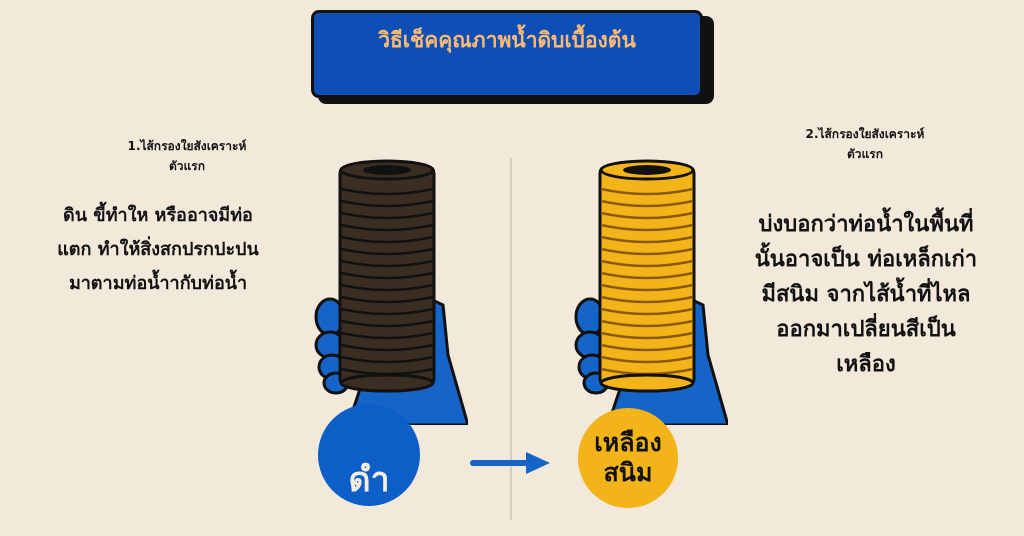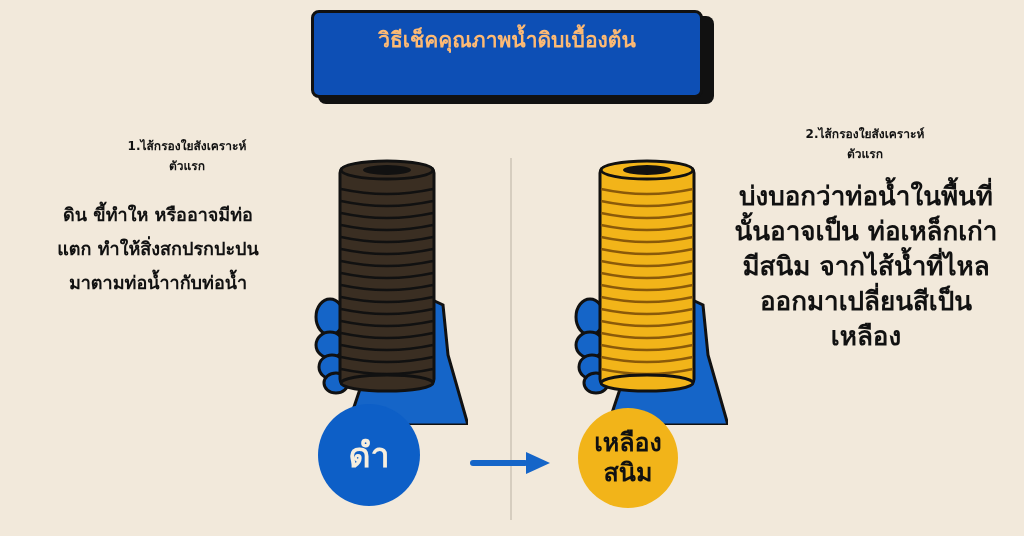--- a/index.html
+++ b/index.html
@@ -3,21 +3,21 @@
 <meta charset="utf-8">
 <style>
   html,body{margin:0;padding:0;}
   body{width:1024px;height:536px;background:#f2e9db;position:relative;overflow:hidden;font-family:"DejaVu Sans",sans-serif;}
   .title-shadow{position:absolute;left:318px;top:16px;width:396px;height:88px;background:#111;border-radius:8px;}
   .title{position:absolute;left:311px;top:10px;width:392px;height:88px;background:#0d4fb5;border:3px solid #111;border-radius:8px;box-sizing:border-box;color:#fdba74;text-align:center;font-weight:bold;font-size:21px;line-height:30px;padding-top:12px;}
   .subhead{position:absolute;font-weight:bold;font-size:12px;line-height:20px;text-align:center;color:#111;}
   .body-text{position:absolute;font-weight:bold;font-size:18px;line-height:34px;text-align:center;color:#111;}
   .divider{position:absolute;left:510px;top:158px;width:2px;height:362px;background:#d6cdbf;}
   .circle{position:absolute;border-radius:50%;display:flex;align-items:center;justify-content:center;text-align:center;font-weight:bold;}
-  .c-black{left:318px;top:404px;width:102px;height:102px;background:#0d5fc7;color:#f6eede;font-size:34px;}
+  .c-black{left:318px;top:404px;width:102px;height:102px;background:#0d5fc7;color:#f6eede;font-size:34px;align-items:flex-end;}
   .c-yellow{left:578px;top:408px;width:100px;height:100px;background:#f2b419;color:#111;font-size:25px;line-height:30px;}
   .arrow{position:absolute;left:470px;top:452px;}
 </style>
 </head>
 <body>
 
 <div class="title-shadow"></div>
 <div class="title">
   <div>วิธีเช็คคุณภาพน้ำดิบเบื้องต้น</div>
 </div>
@@ -29,21 +29,21 @@
 <div class="body-text" style="left:18px;top:198px;width:280px;">
   <div>ดิน ขี้ทำให หรืออาจมีท่อ</div>
   <div>แตก ทำให้สิ่งสกปรกปะปน</div>
   <div>มาตามท่อน้ำากับท่อน้ำ</div>
 </div>
 
 <div class="subhead" style="left:770px;top:124px;width:190px;">
   <div>2.ไส้กรองใยสังเคราะห์</div>
   <div>ตัวแรก</div>
 </div>
-<div class="body-text" style="left:724px;top:179px;width:284px;font-size:26px;line-height:35px;">
+<div class="body-text" style="left:724px;top:206px;width:284px;font-size:22px;line-height:35px;">
   <div>บ่งบอกว่าท่อน้ำในพื้นที่</div>
   <div>นั้นอาจเป็น ท่อเหล็กเก่า</div>
   <div>มีสนิม จากไส้น้ำที่ไหล</div>
   <div>ออกมาเปลี่ยนสีเป็น</div>
   <div>เหลือง</div>
 </div>
 
 <div class="divider"></div>
 
 <svg style="position:absolute;left:308px;top:155px;" width="160" height="270" viewBox="0 0 160 270">

